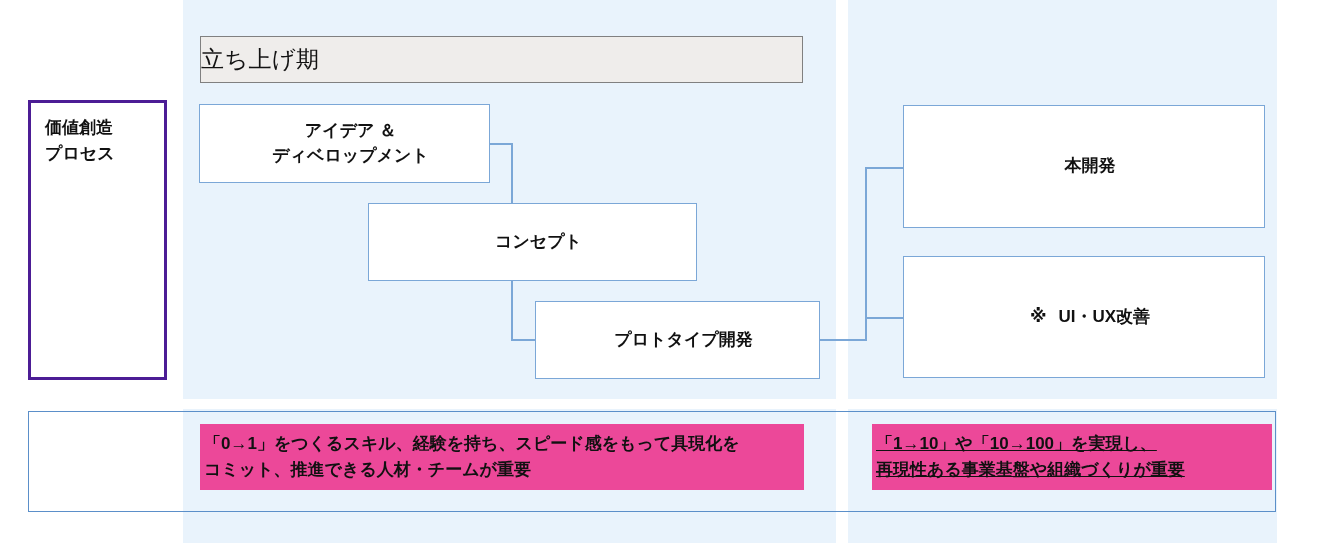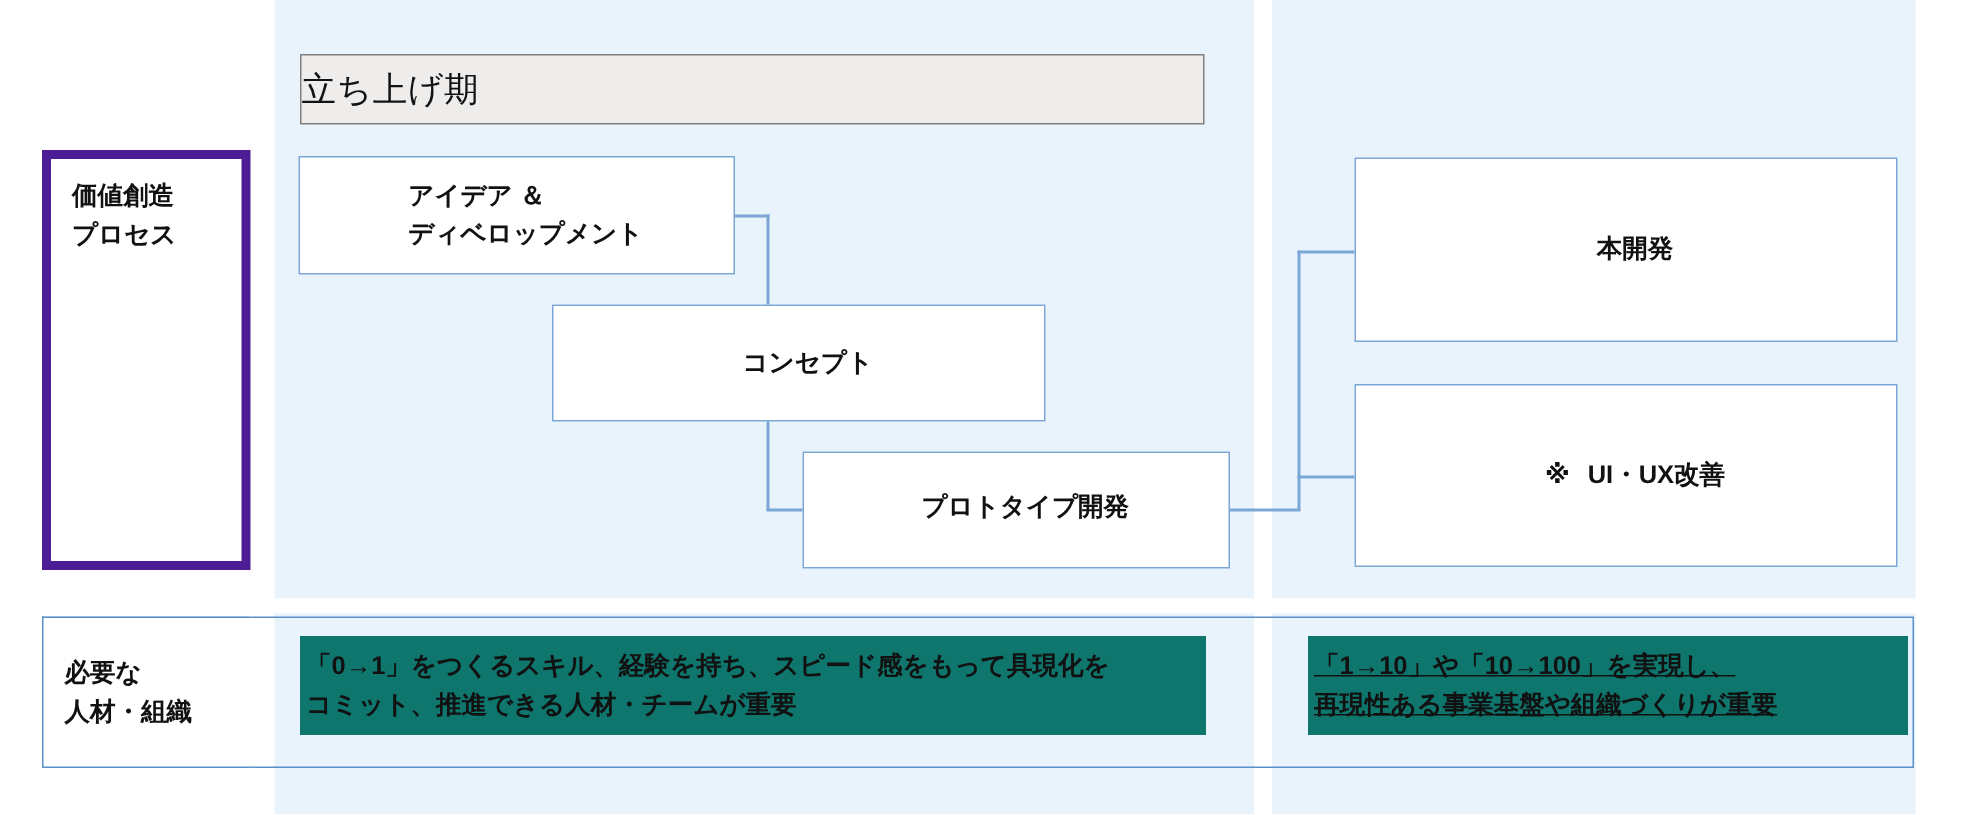--- a/index.html
+++ b/index.html
@@ -54,31 +54,31 @@
 
   
   .step-box {
     position: absolute;
     background: #ffffff;
     border: 1px solid #7ba7d7;
     box-sizing: border-box;
     display: flex;
     align-items: center;
     justify-content: center;
-    text-align: left;
+    text-align: center;
     font-size: 17px;
     font-weight: bold;
     color: #111111;
     line-height: 1.45;
     z-index: 3;
     padding-left: 12px;
   }
   #step-idea      { left: 199px; top: 104px; width: 291px; height: 79px; }
   #step-concept   { left: 368px; top: 203px; width: 329px; height: 78px; }
-  #step-prototype { left: 535px; top: 301px; width: 285px; height: 78px; font-family: Liberation Mono, monospace; }
+  #step-prototype { left: 535px; top: 301px; width: 285px; height: 78px; }
   #step-main-dev  { left: 903px; top: 105px; width: 362px; height: 123px; }
   #step-uiux      { left: 903px; top: 256px; width: 362px; height: 122px; }
 
   .uiux-inner { display: inline-flex; align-items: center; gap: 12px; }
   .kome { font-size: 17px; font-weight: bold; }
 
   
   .conn {
     position: absolute;
     background: #7ba7d7;
@@ -106,21 +106,21 @@
     background: #ffffff;
     box-sizing: border-box;
     font-size: 17px;
     font-weight: bold;
     color: #111111;
     line-height: 1.5;
     z-index: 4;
   }
   #label-process {
     left: 28px; top: 100px; width: 139px; height: 280px;
-    border: 6px solid #4c1d95;
+    border: 3px solid #4c1d95;
     padding: 12px 0 0 14px;
   }
   #label-people {
     left: 28px; top: 411px; width: 139px; height: 101px;
     border-top: 1px solid #5b8fc9;
     border-left: 1px solid #5b8fc9;
     border-bottom: 1px solid #5b8fc9;
     display: flex; align-items: center; padding-left: 14px;
   }
 
@@ -128,21 +128,21 @@
   #staffing-frame {
     position: absolute;
     left: 28px; top: 411px; width: 1248px; height: 101px;
     border: 1px solid #5b8fc9;
     box-sizing: border-box;
     z-index: 2;
     pointer-events: none;
   }
   .staffing-note {
     position: absolute;
-    background: #0f766e;
+    background: #ec4899;
     box-sizing: border-box;
     display: flex;
     align-items: center;
     font-size: 17px;
     font-weight: bold;
     color: #111111;
     line-height: 1.55;
     z-index: 4;
     padding-left: 4px;
   }
@@ -207,26 +207,20 @@
     </span>
   </div>
 
   <div class="row-label" id="label-process">
     <div>価値創造</div>
     <div>プロセス</div>
   </div>
 
   <div id="staffing-frame"></div>
 
-  <div class="row-label" id="label-people">
-    <div>
-      <div>必要な</div>
-      <div>人材・組織</div>
-    </div>
-  </div>
 
   <div class="staffing-note" id="note-startup">
     <div>
       <div class="nowrap">「0→1」をつくるスキル、経験を持ち、スピード感をもって具現化を</div>
       <div class="nowrap">コミット、推進できる人材・チームが重要</div>
     </div>
   </div>
 
   <div class="staffing-note" id="note-growth">
     <div>

